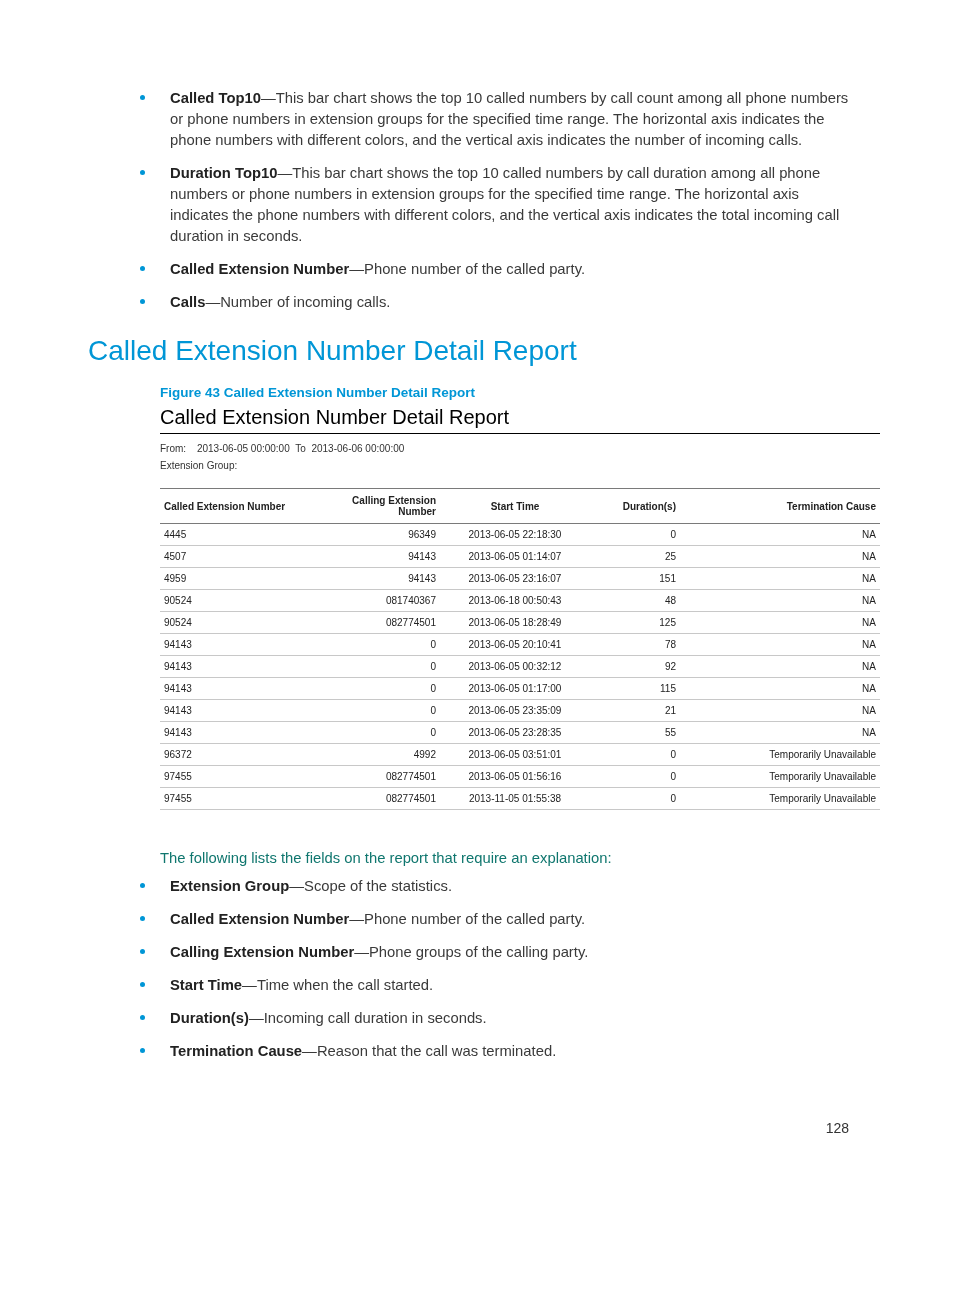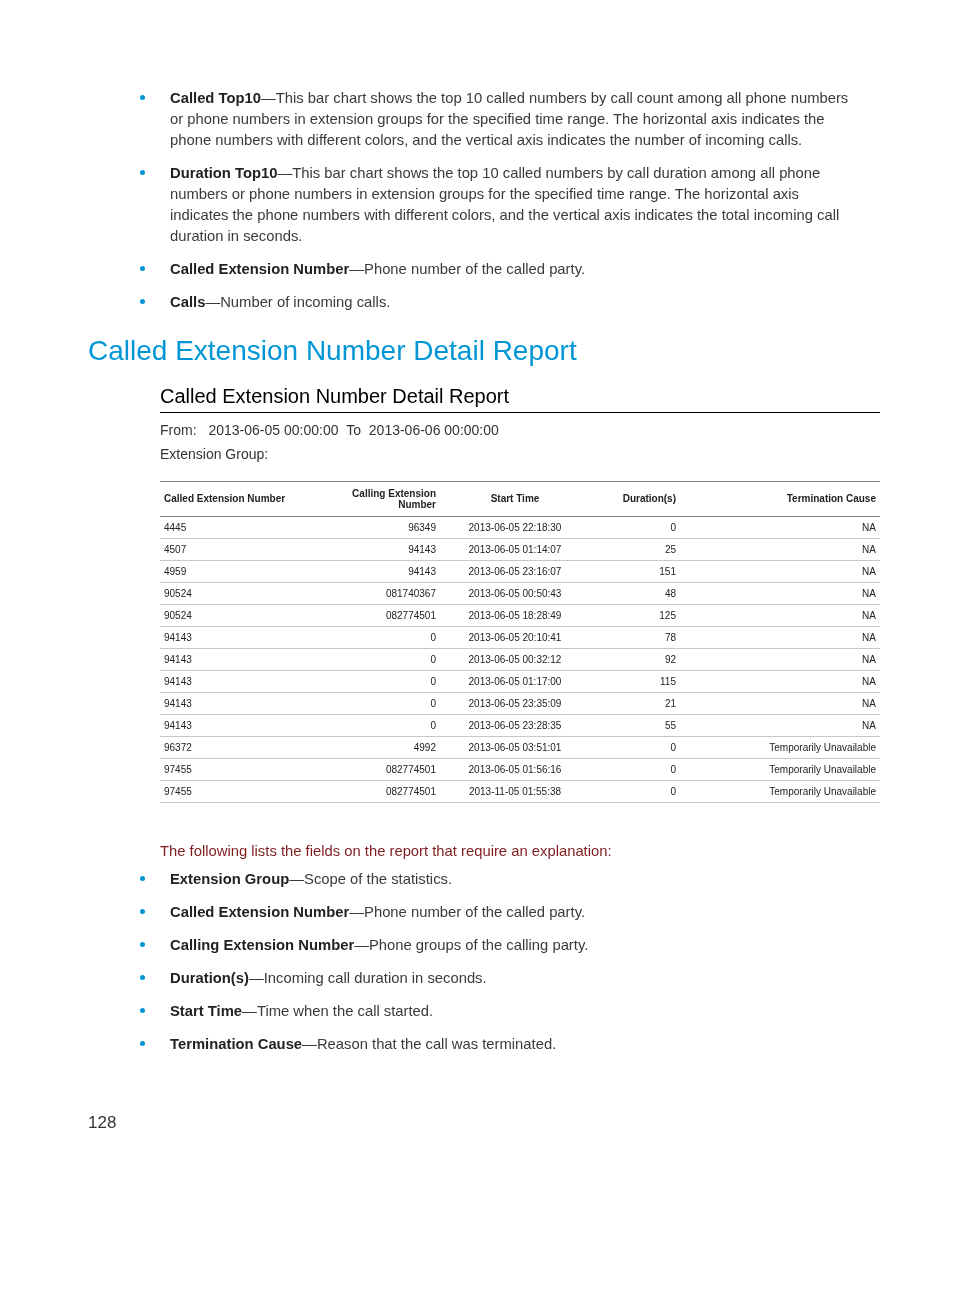--- a/index.html
+++ b/index.html
@@ -56,21 +56,21 @@
     width: 720px;
   }
   .report-title {
     font-size: 20px;
     font-family: Arial, sans-serif;
     border-bottom: 1px solid #000;
     padding-bottom: 4px;
     margin-bottom: 6px;
   }
   .report-meta {
-    font-size: 14px;
+    font-size: 10px;
     color: #333;
     line-height: 1.7;
     margin-bottom: 14px;
   }
   .report-meta .lbl { margin-right: 8px; }
   table.report {
     width: 100%;
     border-collapse: collapse;
     font-size: 10px;
   }
@@ -86,44 +86,45 @@
     padding: 5px 4px;
     color: #222;
   }
   table.report th:nth-child(1), table.report td:nth-child(1){ text-align:left; width:150px;}
   table.report th:nth-child(2), table.report td:nth-child(2){ text-align:right; width:130px;}
   table.report th:nth-child(3), table.report td:nth-child(3){ text-align:center; width:150px;}
   table.report th:nth-child(4), table.report td:nth-child(4){ text-align:right; width:90px;}
   table.report th:nth-child(5), table.report td:nth-child(5){ text-align:right; }
   .body-text {
     font-size: 14.8px;
-    color: #7f1d1d;
+    color: #0f766e;
     margin: 40px 0 10px 72px;
   }
   .page-num {
-    text-align: left;
-    font-size: 17px;
+    text-align: right;
+    font-size: 14px;
     padding-top: 40px;
     color:#333;
   }
 </style>
 </head>
 <body>
 
 <div class="page">
 
   <ul class="bullet-list" id="top-list">
       <li><strong>Called Top10</strong><span>—This bar chart shows the top 10 called numbers by call count among all phone numbers or phone numbers in extension groups for the specified time range. The horizontal axis indicates the phone numbers with different colors, and the vertical axis indicates the number of incoming calls.</span></li>
       <li><strong>Duration Top10</strong><span>—This bar chart shows the top 10 called numbers by call duration among all phone numbers or phone numbers in extension groups for the specified time range. The horizontal axis indicates the phone numbers with different colors, and the vertical axis indicates the total incoming call duration in seconds.</span></li>
       <li><strong>Called Extension Number</strong><span>—Phone number of the called party.</span></li>
       <li><strong>Calls</strong><span>—Number of incoming calls.</span></li>
     </ul>
 
   <div class="h2">Called Extension Number Detail Report</div>
 
+  <div class="fig-caption">Figure 43 Called Extension Number Detail Report</div>
 
   <div class="report-box">
     <div class="report-title">Called Extension Number Detail Report</div>
     <div class="report-meta">
       <div>
         <span class="lbl">From:</span>
         <span>2013-06-05 00:00:00</span>
         &nbsp;<span>To</span>&nbsp;
         <span>2013-06-06 00:00:00</span>
       </div>
@@ -160,21 +161,21 @@
           <tr>
             <td>4959</td>
             <td>94143</td>
             <td>2013-06-05 23:16:07</td>
             <td>151</td>
             <td>NA</td>
           </tr>
           <tr>
             <td>90524</td>
             <td>081740367</td>
-            <td>2013-06-05 00:50:43</td>
+            <td>2013-06-18 00:50:43</td>
             <td>48</td>
             <td>NA</td>
           </tr>
           <tr>
             <td>90524</td>
             <td>082774501</td>
             <td>2013-06-05 18:28:49</td>
             <td>125</td>
             <td>NA</td>
           </tr>
@@ -237,19 +238,19 @@
         </tbody>
     </table>
   </div>
 
   <div class="body-text">The following lists the fields on the report that require an explanation:</div>
 
   <ul class="bullet-list" id="bottom-list">
       <li><strong>Extension Group</strong><span>—Scope of the statistics.</span></li>
       <li><strong>Called Extension Number</strong><span>—Phone number of the called party.</span></li>
       <li><strong>Calling Extension Number</strong><span>—Phone groups of the calling party.</span></li>
+      <li><strong>Start Time</strong><span>—Time when the call started.</span></li>
       <li><strong>Duration(s)</strong><span>—Incoming call duration in seconds.</span></li>
-      <li><strong>Start Time</strong><span>—Time when the call started.</span></li>
       <li><strong>Termination Cause</strong><span>—Reason that the call was terminated.</span></li>
     </ul>
 
   <div class="page-num">128</div>
 </div>
 
 </body></html>

